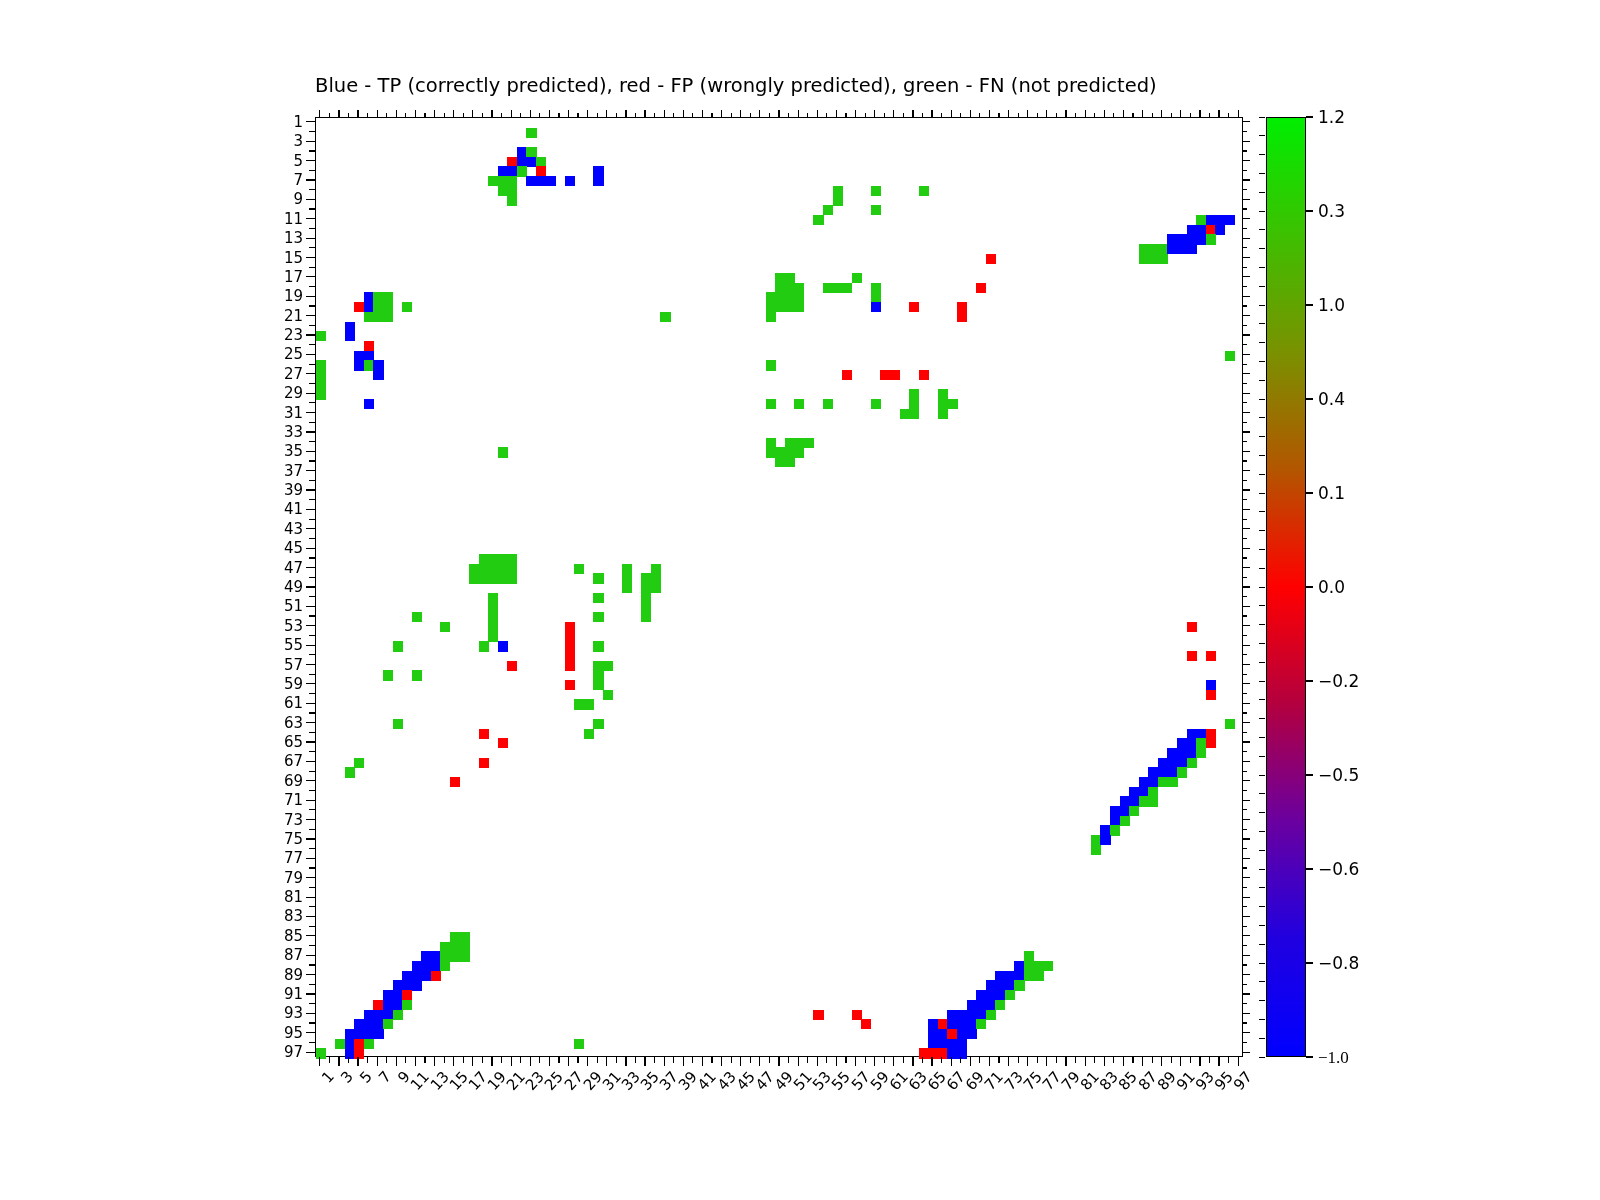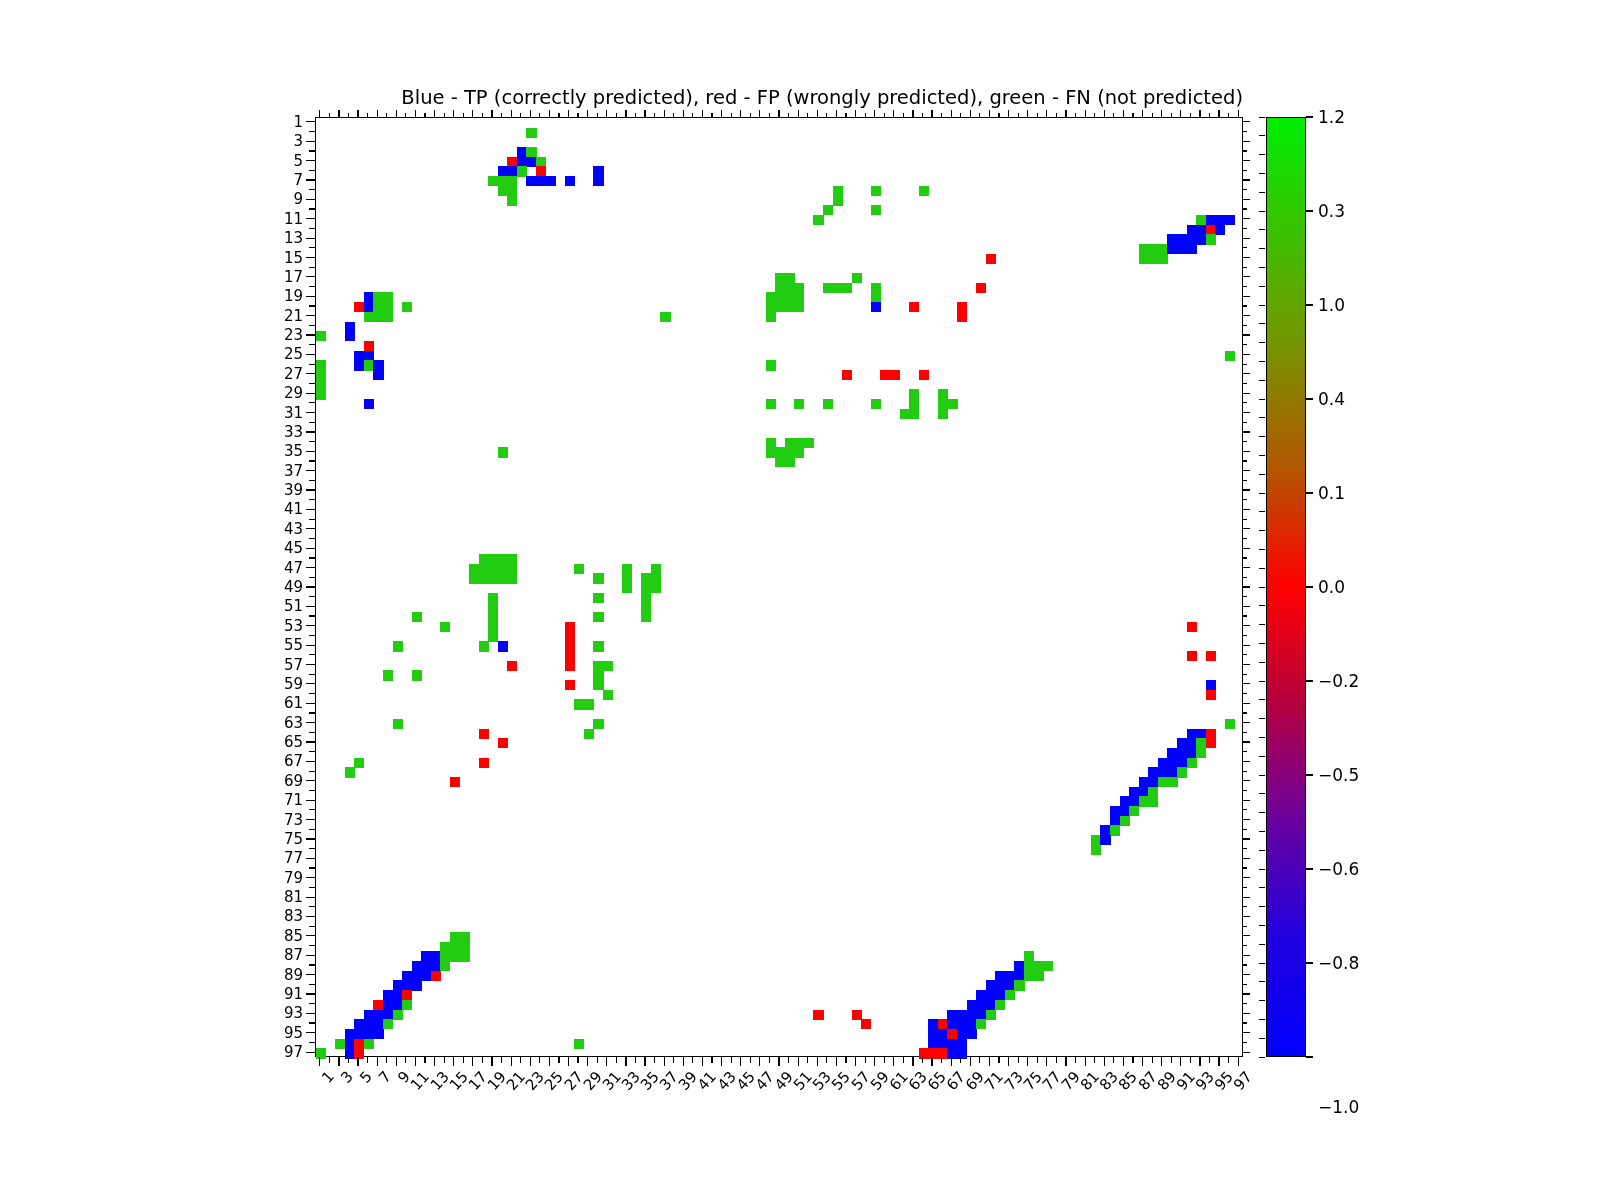--- a/index.html
+++ b/index.html
@@ -3,21 +3,21 @@
 <meta charset="utf-8">
 <style>
   html,body{margin:0;padding:0;background:#ffffff;}
   body{width:1600px;height:1200px;font-family:"DejaVu Sans","Liberation Sans",sans-serif;color:#000;}
   #root{position:relative;width:1600px;height:1200px;overflow:hidden;}
 
   .title-block{position:absolute;left:0;top:20px;width:1600px;text-align:center;}
   .title-line1{font-size:17px;line-height:22px;}
   .title-line2{font-size:17px;line-height:22px;}
   .ov{text-decoration:overline;}
-  .axes-title{position:absolute;left:315px;top:86px;width:928px;text-align:right;font-size:19.5px;}
+  .axes-title{position:absolute;left:315px;top:74px;width:928px;text-align:left;font-size:19.5px;}
 
   
   #plot{position:absolute;left:315px;top:117px;width:928px;height:940px;
         border:1.1px solid #000;box-sizing:border-box;background:#fff;}
   #cells{position:absolute;left:0;top:0;width:100%;height:100%;}
   .cell{position:absolute;}
 
   
   .tick{position:absolute;background:#000;}
 
@@ -898,21 +898,21 @@
       <div class="cblab" style="top: 587px;">0.0</div>
       <div class="cbtick" style="top: 680.4px;"></div>
       <div class="cblab" style="top: 681px;">−0.2</div>
       <div class="cbtick" style="top: 774.4px;"></div>
       <div class="cblab" style="top: 775px;">−0.5</div>
       <div class="cbtick" style="top: 868.4px;"></div>
       <div class="cblab" style="top: 869px;">−0.6</div>
       <div class="cbtick" style="top: 962.4px;"></div>
       <div class="cblab" style="top: 963px;">−0.8</div>
       <div class="cbtick" style="top: 1056.4px;"></div>
-      <div class="cblab" style="top: 1107px;">−1.0</div>
+      <div class="cblab" style="top: 1057px; font-family: Liberation Serif, serif;">−1.0</div>
       <div class="cbminor" style="top: 116.5px;"></div>
       <div class="cbminor" style="top: 135.3px;"></div>
       <div class="cbminor" style="top: 154.1px;"></div>
       <div class="cbminor" style="top: 172.9px;"></div>
       <div class="cbminor" style="top: 191.7px;"></div>
       <div class="cbminor" style="top: 210.5px;"></div>
       <div class="cbminor" style="top: 229.3px;"></div>
       <div class="cbminor" style="top: 248.1px;"></div>
       <div class="cbminor" style="top: 266.9px;"></div>
       <div class="cbminor" style="top: 285.7px;"></div>

